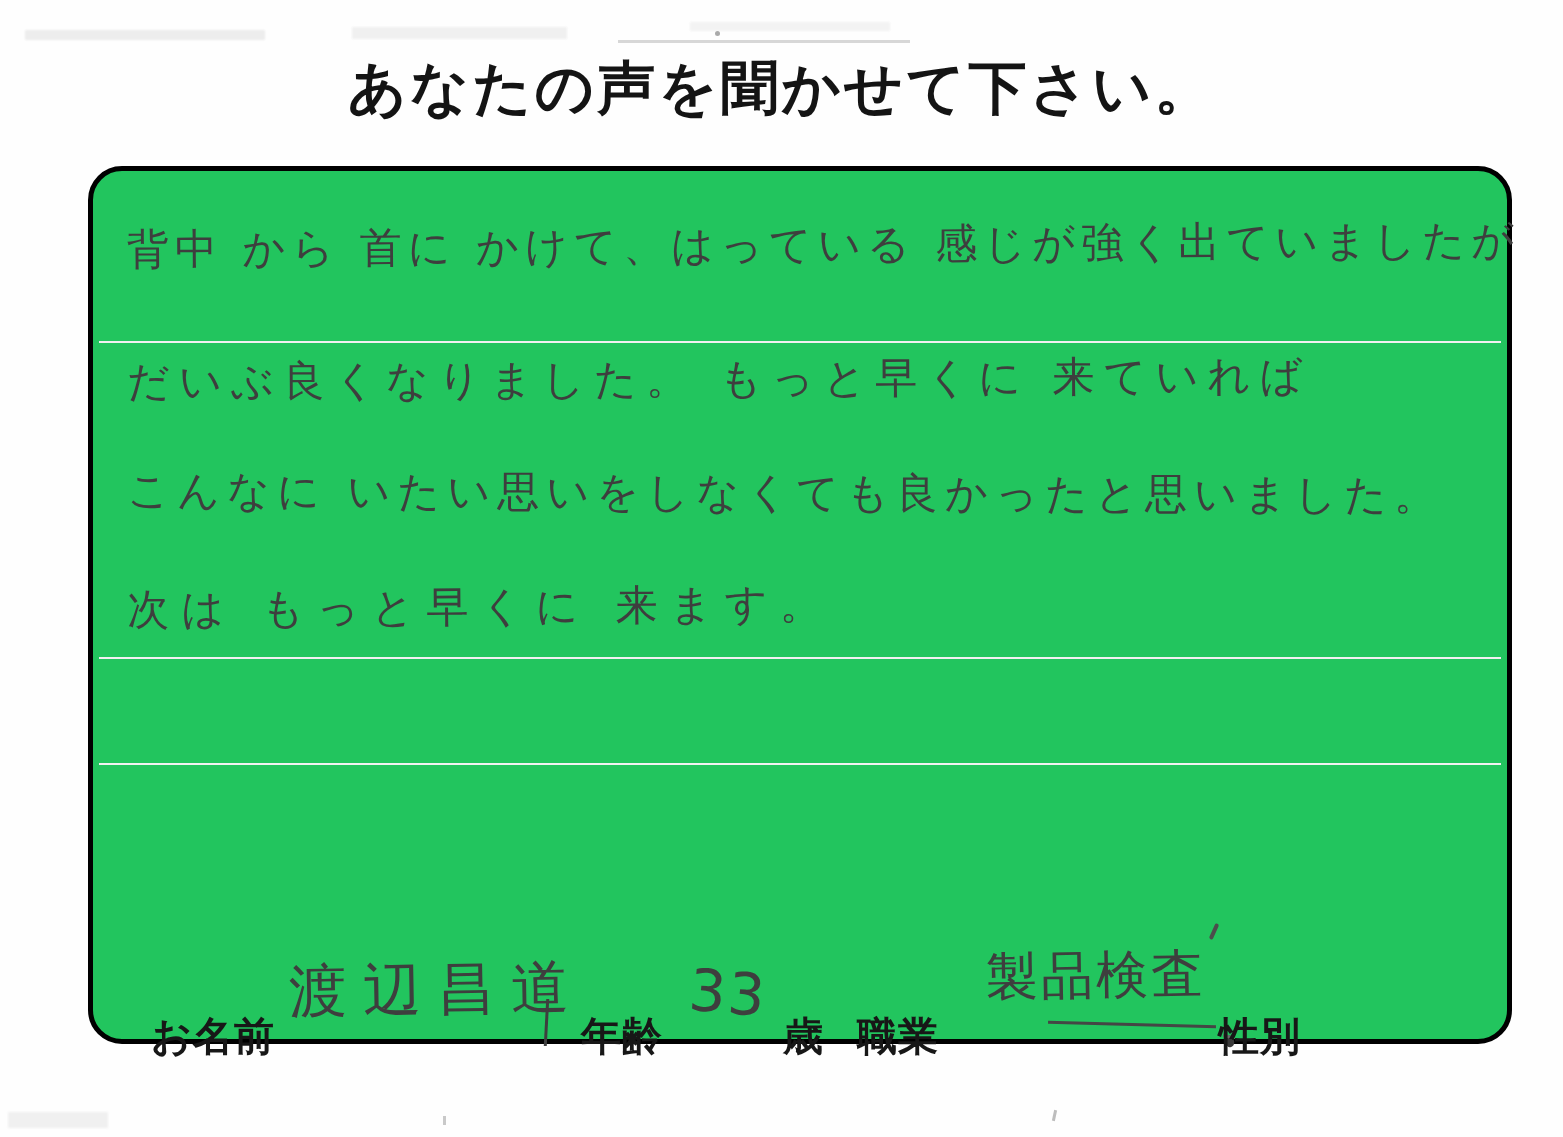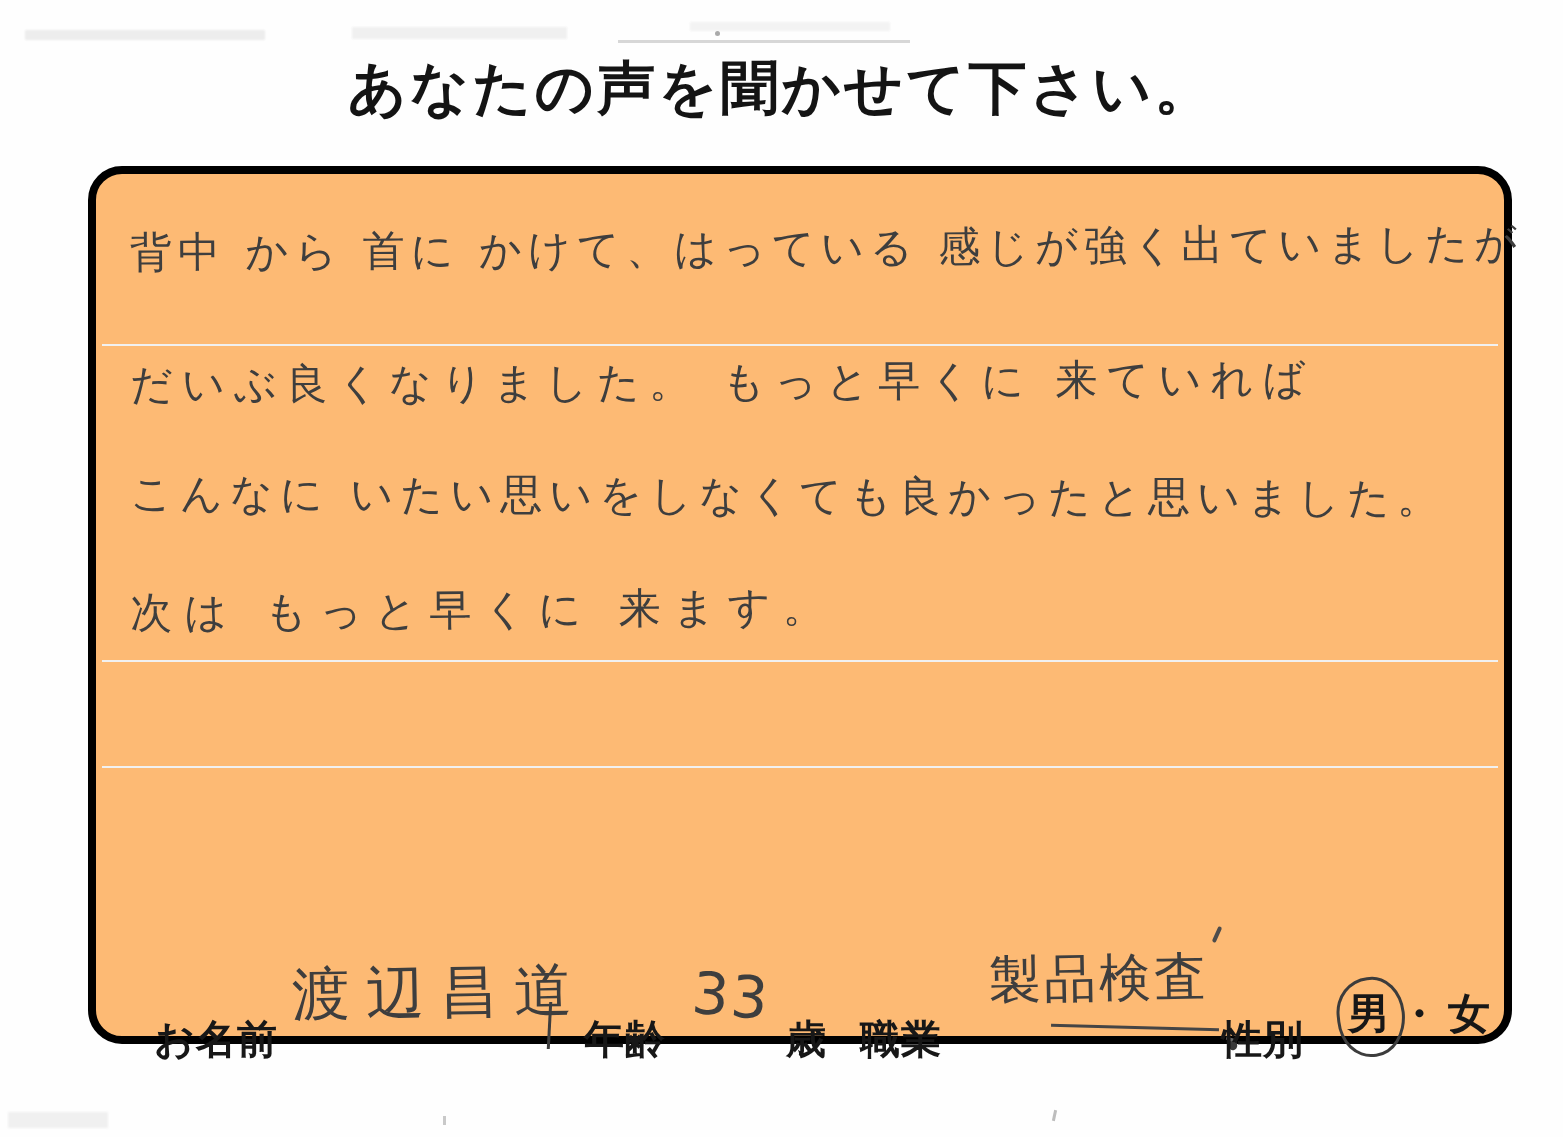--- a/index.html
+++ b/index.html
@@ -20,24 +20,24 @@
     font-weight: bold;
     letter-spacing: 3px;
     color: #141414;
   }
 
   
   .card {
     position: absolute;
     left: 88px; top: 166px;
     width: 1424px; height: 878px;
-    border: 8px solid #000000;
+    border: 5px solid #000000;
     border-radius: 34px;
     box-sizing: border-box;
-    background: #fdba74;
+    background: #22c55e;
   }
 
   
   .ruled {
     position: absolute;
     left: 6px; right: 6px; height: 2px;
     background: #f1f1f1;
   }
 
   
@@ -182,20 +182,14 @@
   <span class="plabel age-label">年齢</span>
   <span class="hand age-value">33</span>
   <span class="plabel age-unit">歳</span>
 
   <span class="plabel occ-label">職業</span>
   <span class="hand occ-value">製品検査</span>
   <div class="occ-underline"></div>
   <div class="occ-tick"></div>
 
   <span class="plabel gender-label">性別</span>
-  <span class="gender-group">
-    <span class="gender-male">
-      <span>男</span>
-      <span class="gender-circle"></span>
-    </span><span>・</span><span>女</span>
-  </span>
 
 </div>
 
 </body></html>

